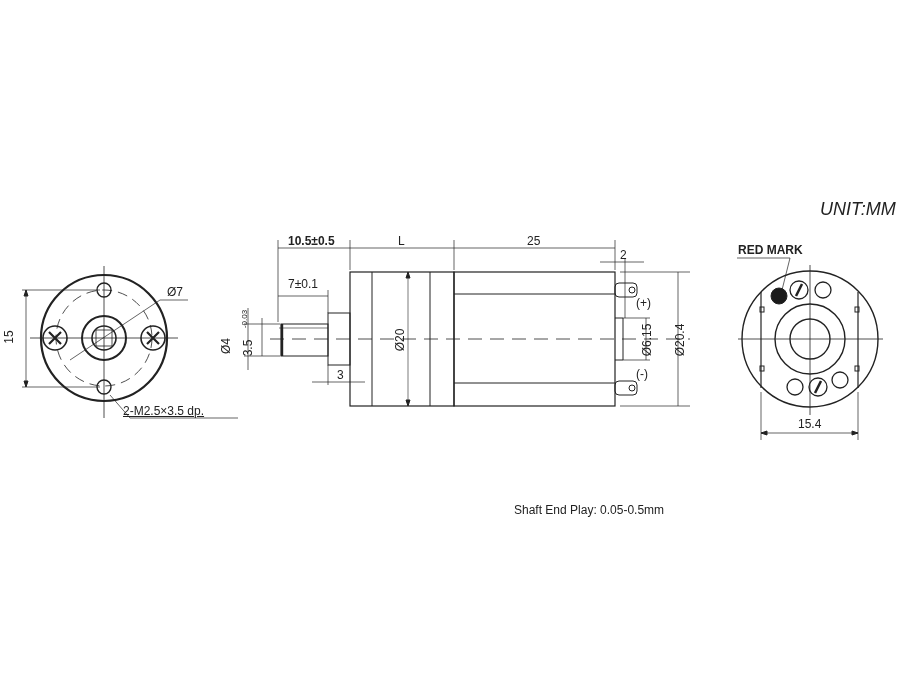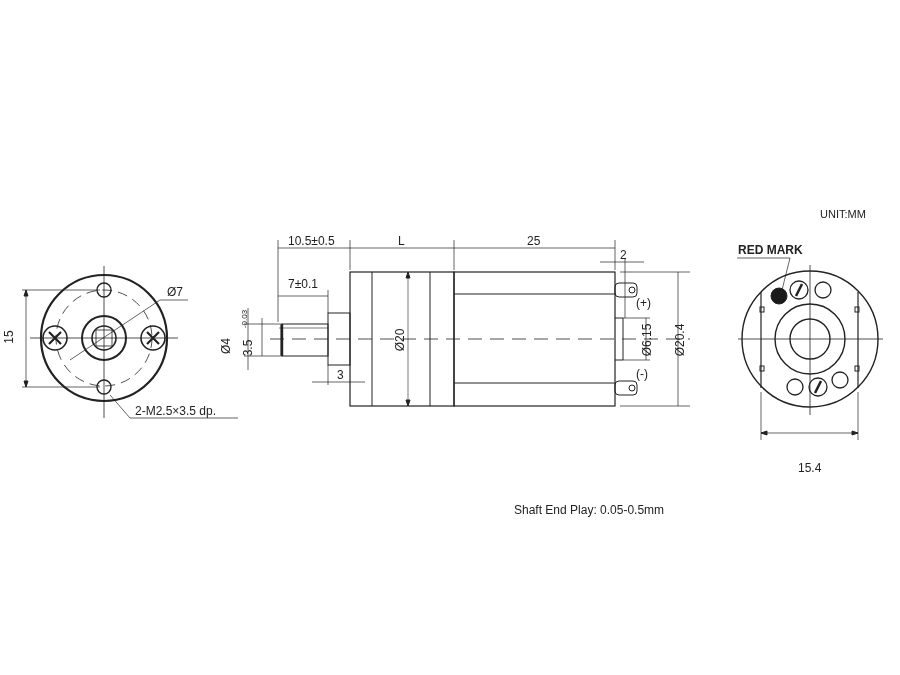--- a/index.html
+++ b/index.html
@@ -1,21 +1,21 @@
 <!DOCTYPE html>
 <html><head>
 <meta charset="utf-8">
 <style>
   html, body { margin: 0; padding: 0; background: #ffffff; }
   body { width: 900px; height: 675px; position: relative; overflow: hidden;
          font-family: "Liberation Sans", sans-serif; color: #222; }
   svg { position: absolute; left: 0; top: 0; }
   .lbl { position: absolute; font-size: 12px; color: #222; white-space: nowrap; line-height: 1; }
   .vert { transform: rotate(-90deg); transform-origin: center center; }
-  .unit { position: absolute; left: 820px; top: 208px; font-size: 11px; }
+  .unit { position: absolute; left: 820px; top: 199px; font-size: 18px; font-style: italic; }
   .note { position: absolute; left: 514px; top: 479px; font-size: 12px; margin-top: 24px; }
 </style>
 </head>
 <body>
 
 <svg width="900" height="675" viewBox="0 0 900 675" stroke="#222" fill="none" stroke-width="1">
 
   <g>
     <line x1="104" y1="266" x2="104" y2="418" stroke-width="0.8"></line>
     <line x1="30" y1="338" x2="178" y2="338" stroke-width="0.8"></line>
@@ -124,31 +124,31 @@
     <line x1="761" y1="433" x2="858" y2="433" stroke-width="0.7"></line>
     <path d="M761 433 l6 -2 v4 z M858 433 l-6 -2 v4 z" fill="#222"></path>
   </g>
 </svg>
 
 <div class="unit">UNIT:MM</div>
 <div class="note">Shaft End Play: 0.05-0.5mm</div>
 
 <div class="lbl vert" style="left:2px;top:331px;">15</div>
 <div class="lbl" style="left:167px;top:286px;">Ø7</div>
-<div class="lbl" style="left:135px;top:405px;">2-M2.5×3.5  dp.</div>
+<div class="lbl" style="left:123px;top:405px;text-decoration:underline;">2-M2.5×3.5  dp.</div>
 
-<div class="lbl" style="left:288px;top:235px;">10.5±0.5</div>
+<div class="lbl" style="left:288px;top:235px;font-weight:bold;">10.5±0.5</div>
 <div class="lbl" style="left:398px;top:235px;">L</div>
 <div class="lbl" style="left:527px;top:235px;">25</div>
 <div class="lbl" style="left:620px;top:249px;">2</div>
 <div class="lbl" style="left:288px;top:278px;">7±0.1</div>
 <div class="lbl" style="left:337px;top:369px;">3</div>
 <div class="lbl vert" style="left:218px;top:340px;">Ø4</div>
 <div class="lbl vert" style="left:236px;top:315px;font-size:8px;">-0.03</div>
 <div class="lbl vert" style="left:240px;top:342px;">3.5</div>
 <div class="lbl vert" style="left:389px;top:334px;">Ø20</div>
 <div class="lbl vert" style="left:631px;top:334px;">Ø6.15</div>
 <div class="lbl vert" style="left:664px;top:334px;">Ø20.4</div>
 <div class="lbl" style="left:636px;top:297px;">(+)</div>
 <div class="lbl" style="left:636px;top:368px;">(-)</div>
 
 <div class="lbl" style="left:738px;top:244px;font-weight:bold;">RED MARK</div>
-<div class="lbl" style="left:798px;top:418px;margin-top:44px;">15.4</div>
+<div class="lbl" style="left:798px;top:418px;">15.4</div>
 
 </body></html>

